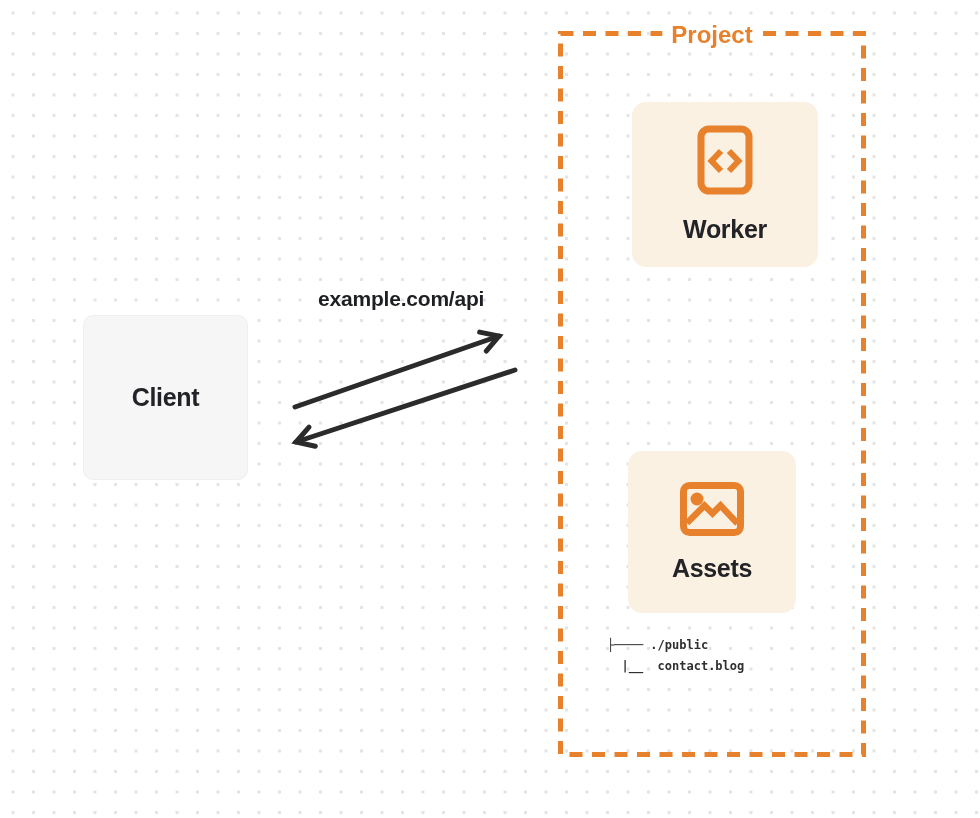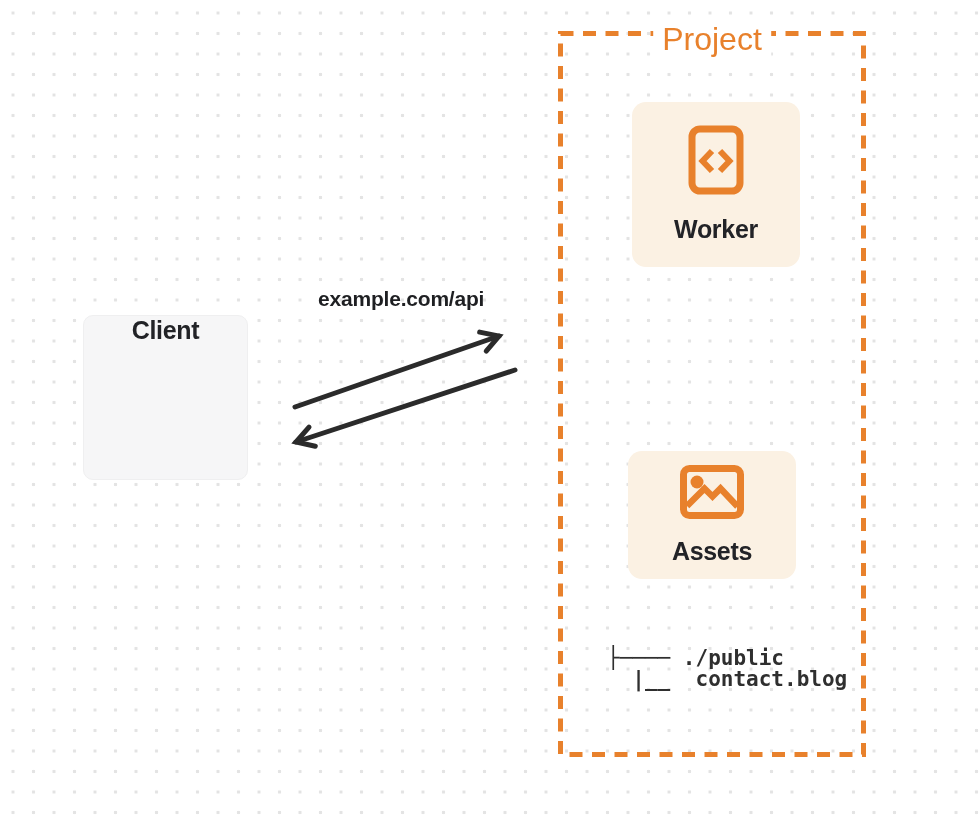--- a/index.html
+++ b/index.html
@@ -10,58 +10,58 @@
     background-size:20.5px 20.5px;
     background-position:2.75px 2.75px;
     font-family:"Liberation Sans",sans-serif;
   }
   .arrows{position:absolute;left:0;top:0;width:980px;height:818px;pointer-events:none;}
 
   
   .client-card{
     position:absolute;left:83px;top:315px;width:165px;height:165px;
     background:#F6F6F7;border:1px solid #EFEFF0;border-radius:10px;
-    display:flex;justify-content:center;box-sizing:border-box;
+    display:flex;align-items:center;justify-content:center;box-sizing:border-box;
   }
   .node-label{
     font-size:25px;font-weight:bold;color:#222327;letter-spacing:-0.3px;
   }
 
   
   .request-label{
     position:absolute;left:318px;top:287px;
     font-size:21px;font-weight:bold;color:#1E1F22;letter-spacing:-0.2px;
   }
 
   
   .project-border{position:absolute;left:557.5px;top:30.5px;width:308px;height:726px;}
   .project-border rect{fill:none;stroke:#E8812C;stroke-width:5;}
   .project-label{
     position:absolute;left:712px;top:21px;transform:translateX(-50%);
-    font-size:32px;font-weight:normal;color:#E8812C;
+    font-size:24px;font-weight:bold;color:#E8812C;
     background:#ffffff;padding:0 9px;white-space:nowrap;z-index:2;
   }
 
   
   .node-card{
     position:absolute;background:#FBF1E3;border-radius:14px;
     display:flex;flex-direction:column;align-items:center;justify-content:center;
     box-sizing:border-box;
   }
-  .node-card.worker{left:632px;top:102px;width:168px;height:165px;gap:20px;}
-  .node-card.assets{left:628px;top:451px;width:168px;height:128px;gap:18px;}
+  .node-card.worker{left:632px;top:102px;width:186px;height:165px;gap:20px;}
+  .node-card.assets{left:628px;top:451px;width:168px;height:162px;gap:18px;}
   .icon-svg{display:block;}
   .icon-svg .stroke{fill:none;stroke:#E8812C;}
   .icon-svg .fill{fill:#E8812C;stroke:none;}
 
   
   .file-tree{
-    position:absolute;left:607px;top:648px;
+    position:absolute;left:607px;top:635px;
     font-family:"DejaVu Sans Mono",monospace;
-    font-size:21px;font-weight:600;line-height:21px;color:#2F2F2F;
+    font-size:12px;font-weight:600;line-height:21px;color:#2F2F2F;
   }
   .file-tree div{white-space:pre;}
 </style>
 </head>
 <body>
 
 <div class="canvas">
 
   <div class="client-card">
     <span class="node-label">Client</span>

